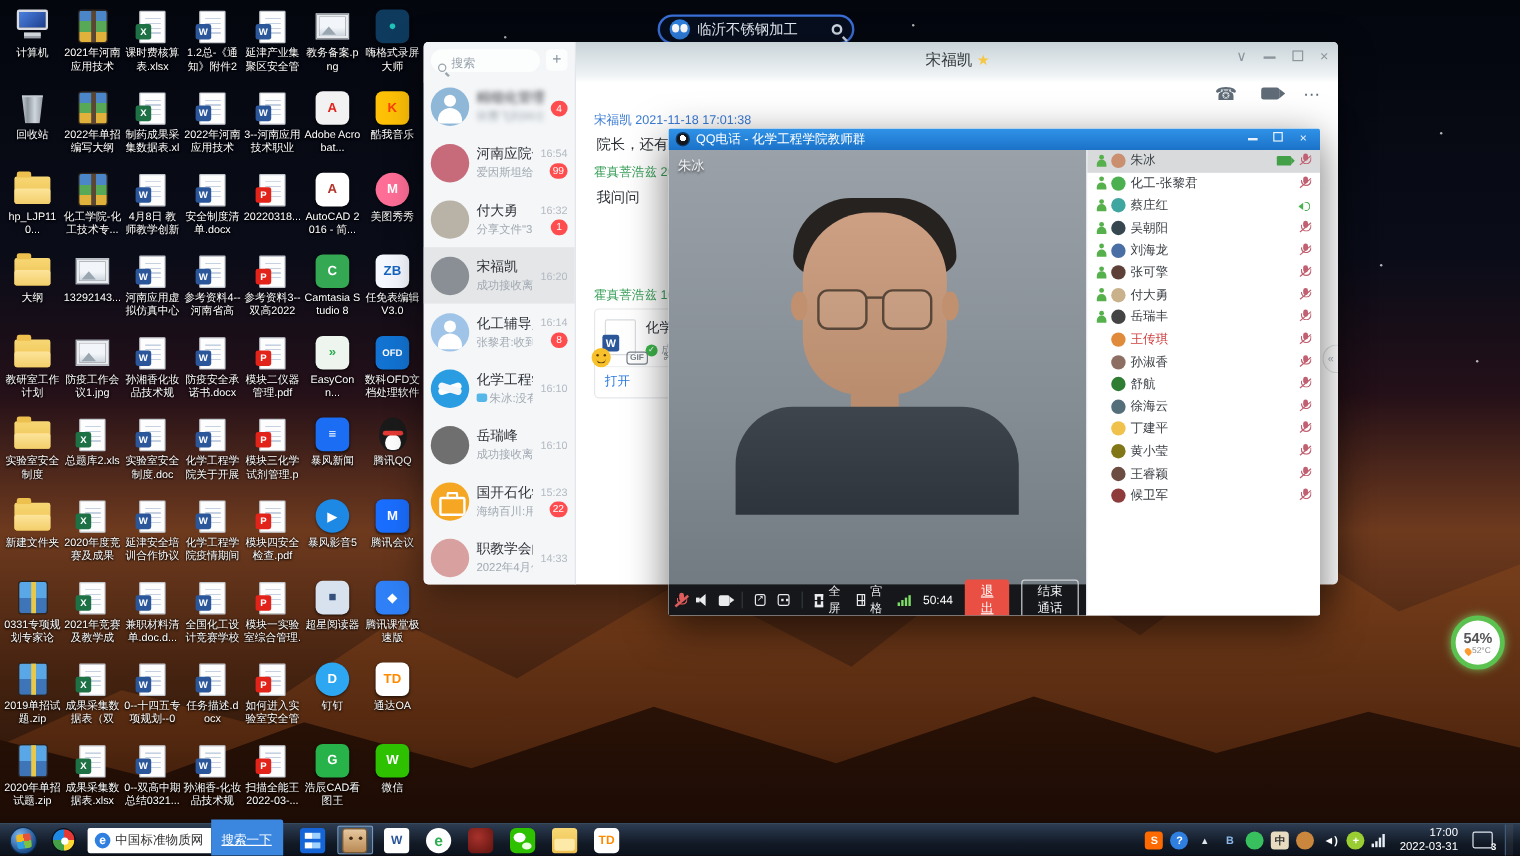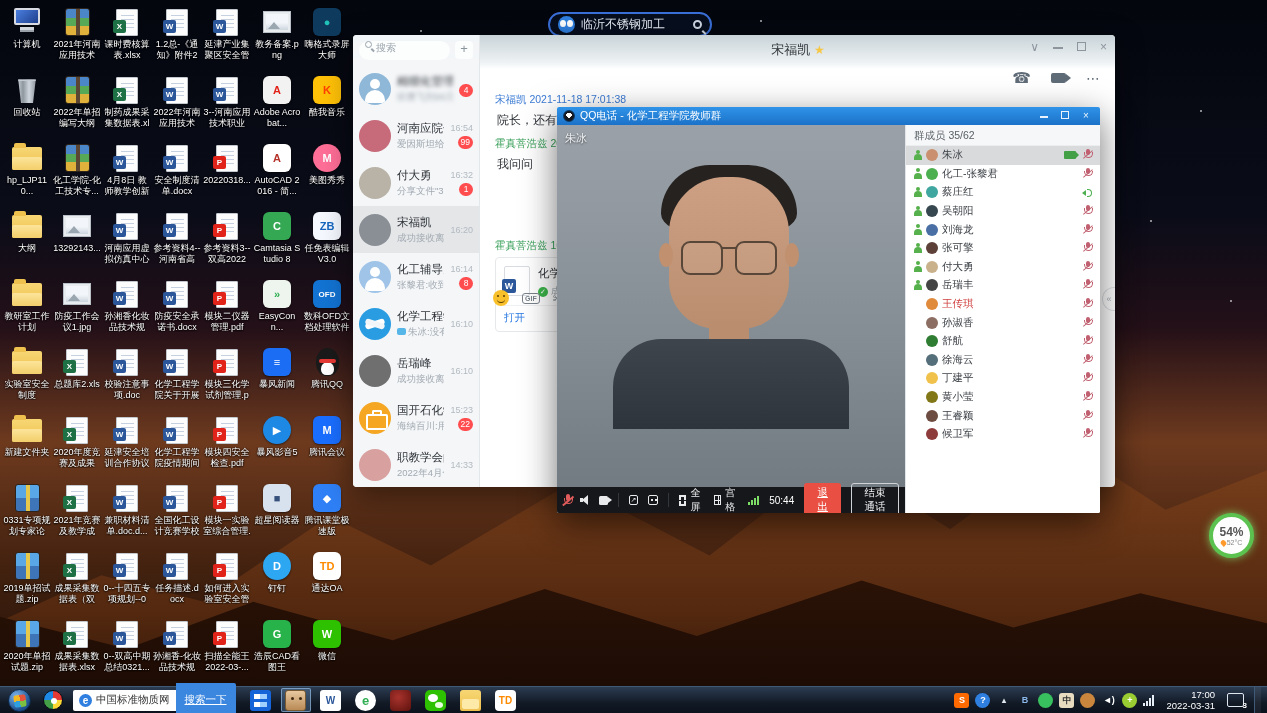--- a/index.html
+++ b/index.html
@@ -48,21 +48,21 @@
   .owl::before{left:2px}.owl::after{right:2px}
   .swidget .q{color:#e8eef6;font-size:12px;flex:1;}
   .mag{width:9px;height:9px;border:2px solid #cfd8e4;border-radius:50%;position:relative;flex:none;}
   .mag::after{content:"";position:absolute;left:8px;top:8px;width:5px;height:2px;background:#cfd8e4;transform:rotate(45deg);transform-origin:0 0;}
 
   
   .qqwin{position:absolute;left:353px;top:35px;width:762px;height:452px;background:#fff;border-radius:4px;box-shadow:0 8px 30px rgba(0,0,0,.45);overflow:hidden;}
   .banner{position:absolute;left:0;top:0;right:0;height:34px;background:linear-gradient(180deg,#c8d3d8,#eef2f4 80%,#fff);}
   .sidebar{position:absolute;left:0;top:0;bottom:0;width:127px;background:rgba(244,246,248,.96);border-right:1px solid #e4e7ea;}
   .sb-search{height:30px;display:flex;align-items:center;gap:5px;padding:0 6px;}
-  .sb-pill{flex:1;height:19px;background:rgba(255,255,255,.75);border-radius:10px;display:flex;align-items:flex-start;gap:4px;padding:0 6px;color:#9aa4ad;font-size:10px;}
+  .sb-pill{flex:1;height:19px;background:rgba(255,255,255,.75);border-radius:10px;display:flex;align-items:flex-end;gap:4px;padding:0 6px;color:#9aa4ad;font-size:10px;}
   .mag2{width:7px;height:7px;border:1.5px solid #9aa4ad;border-radius:50%;position:relative;flex:none;}
   .mag2::after{content:"";position:absolute;left:6px;top:6px;width:4px;height:1.5px;background:#9aa4ad;transform:rotate(45deg);transform-origin:0 0;}
   .sb-add{width:18px;height:18px;background:rgba(255,255,255,.75);border-radius:4px;color:#8b959e;font-size:13px;line-height:16px;text-align:center;cursor:pointer;}
   .conv{height:47px;display:flex;align-items:center;padding:0 6px;gap:6px;cursor:pointer;}
   .conv.sel{background:#e4e6e8;}
   .cav{width:32px;height:32px;border-radius:50%;flex:none;position:relative;overflow:hidden;}
   .avp::before{content:"";position:absolute;left:11px;top:6px;width:10px;height:10px;border-radius:50%;background:#fff;}
   .avp::after{content:"";position:absolute;left:6px;top:17px;width:20px;height:13px;border-radius:10px 10px 0 0;background:#fff;}
   .avhand::before{content:"";position:absolute;left:6px;top:13px;width:20px;height:6px;background:#fff;border-radius:3px;transform:rotate(-18deg);}
   .avhand::after{content:"";position:absolute;left:6px;top:13px;width:20px;height:6px;background:#f3f6f9;border-radius:3px;transform:rotate(18deg);}
@@ -510,21 +510,21 @@
         </div>
       </div>
       <div class="lbl">总题库2.xls</div>
     </div>
     <div class="dicon">
       <div class="art">
         <div class="page">
           <span class="tag" style="background:#2b579a">W</span>
         </div>
       </div>
-      <div class="lbl">校验注意事项.doc</div>
+      <div class="lbl">实验室安全制度.doc</div>
     </div>
     <div class="dicon">
       <div class="art">
         <div class="page">
           <span class="tag" style="background:#2b579a">W</span>
         </div>
       </div>
       <div class="lbl">化学工程学院关于开展教...</div>
     </div>
     <div class="dicon">
@@ -965,21 +965,20 @@
             <i style="height:5px"></i>
             <i style="height:7px"></i>
             <i style="height:9px"></i>
           </span>
         <span class="timer">50:44</span>
         <button class="exitbtn">退出</button>
         <button class="endbtn">结束通话</button>
       </div>
     </div>
     <div class="members">
-      <div class="mhdr">群成员 35/62</div>
       <div class="mlist" id="memList">
           <div class="mrow sel">
             <span class="pres"></span>
             <span class="mav" style="background:#c98f6f"></span>
             <span class="mname">朱冰</span>
             <span class="cam-s"></span>
             <span class="mic-s">
               <i></i>
             </span>
           </div>

